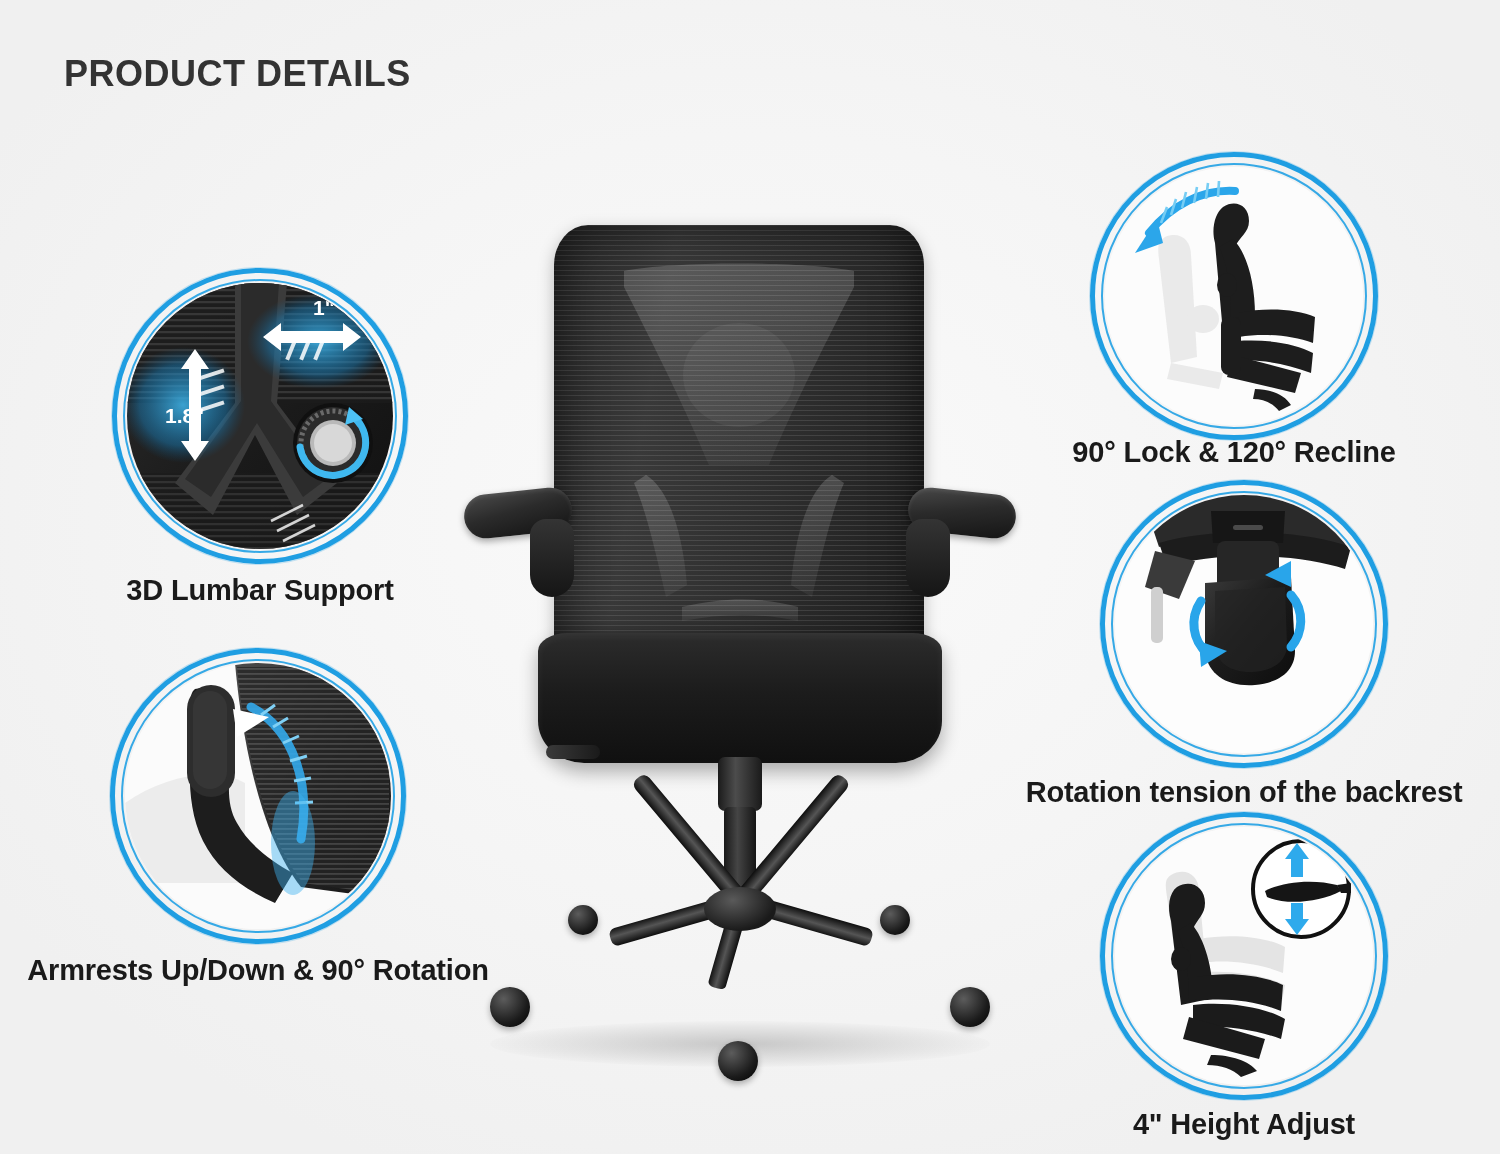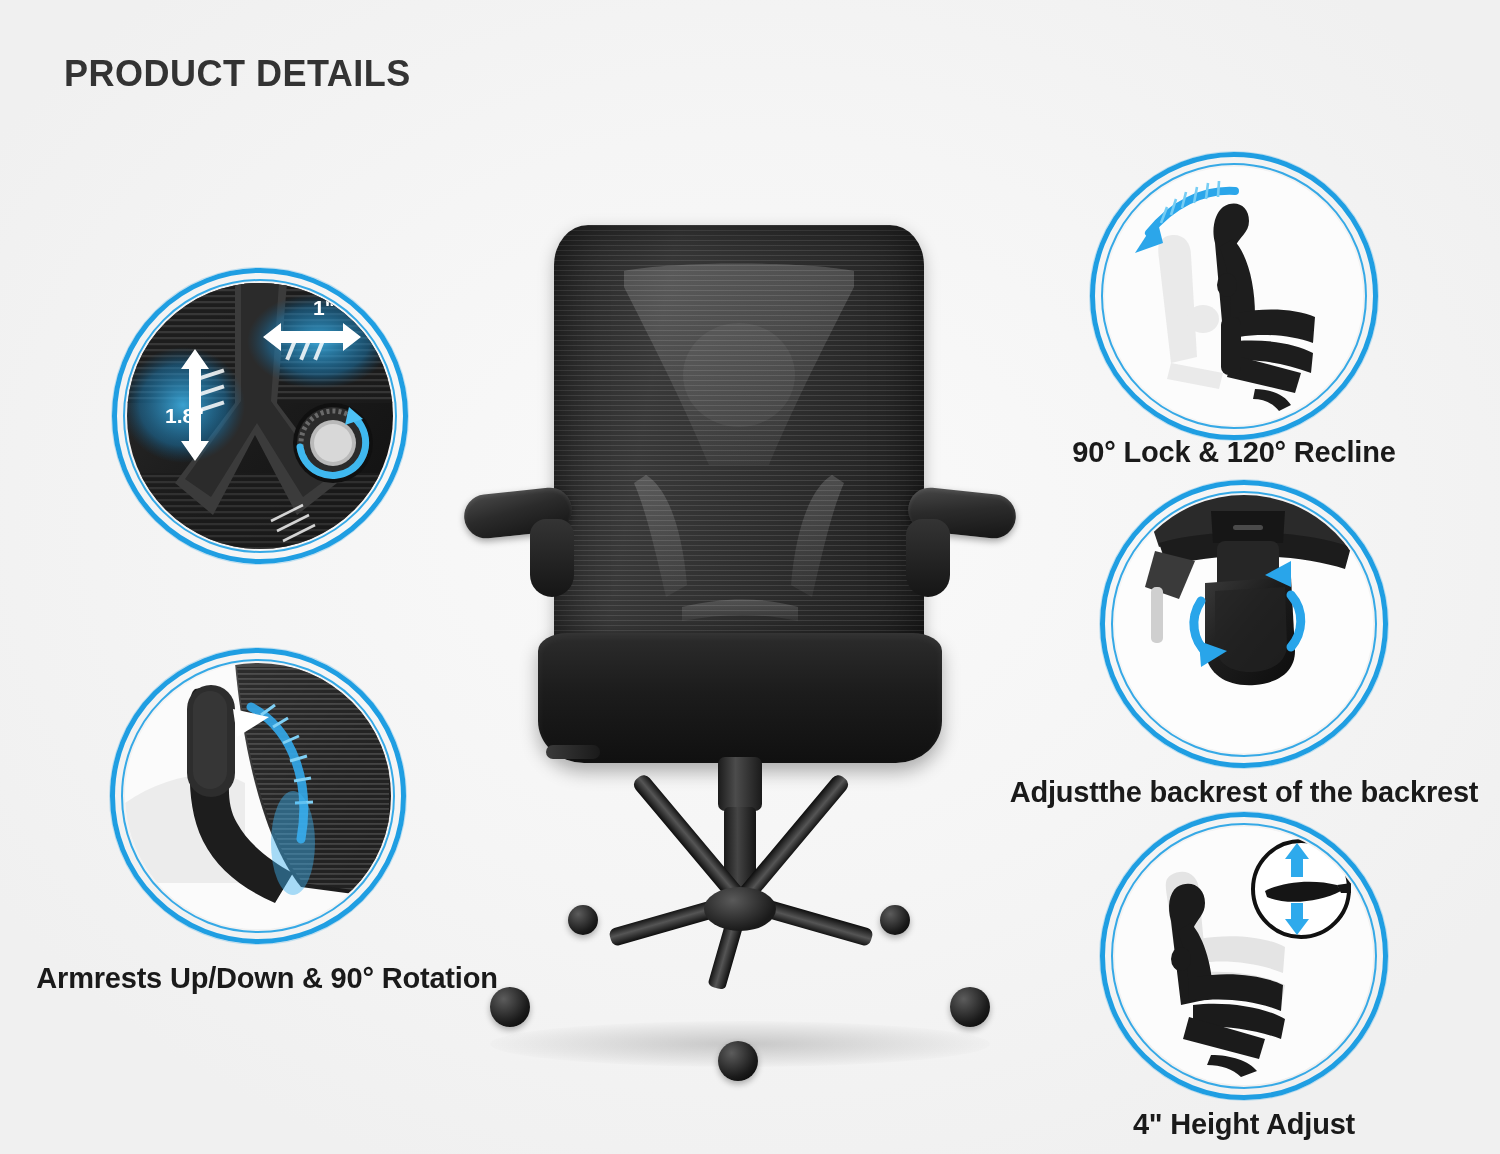--- a/index.html
+++ b/index.html
@@ -79,21 +79,21 @@
     font-weight: 600;
     color: #1a1a1a;
     letter-spacing: -0.2px;
   }
 
   
   #callout-lumbar   { left: 112px;  top: 268px; width: 296px; }
   #callout-lumbar   .caption { top: 306px; }
 
   #callout-armrests { left: 110px;  top: 648px; width: 296px; }
-  #callout-armrests .caption { top: 314px; margin-left: 9px; }
+  #callout-armrests .caption { top: 306px; }
 
   #callout-recline  { left: 1090px; top: 152px; width: 288px; }
   #callout-recline  .caption { top: 284px; }
 
   #callout-tension  { left: 1100px; top: 480px; width: 288px; }
   #callout-tension  .caption { top: 296px; }
 
   #callout-height   { left: 1100px; top: 812px; width: 288px; }
   #callout-height   .caption { top: 296px; }
 
@@ -364,20 +364,21 @@
               <line x1="144" y1="238" x2="176" y2="222"></line>
               <line x1="150" y1="248" x2="182" y2="232"></line>
               <line x1="156" y1="258" x2="188" y2="242"></line>
             </g>
           </svg>
         </div>
       </div>
       <div class="ring-outer"></div>
       <div class="ring-inner"></div>
     </div>
+    <div class="caption">3D Lumbar Support</div>
   </div>
 
   <div class="callout" id="callout-armrests">
     <div class="circle-wrap">
       <div class="photo">
         <div class="art">
           <svg viewBox="0 0 266 266">
             <defs>
               <linearGradient id="meshBack2" x1="0" y1="0" x2="1" y2="1">
                 <stop offset="0%" stop-color="#4a4a4a"></stop>
@@ -498,21 +499,21 @@
             <path d="M176 100 C190 116 188 138 176 152" fill="none" stroke="#29a5ea" stroke-width="9" stroke-linecap="round"></path>
             <path d="M176 92 L150 80 L176 66 Z" fill="#29a5ea"></path>
 
             <rect x="36" y="92" width="12" height="56" rx="5" fill="#cfcfcf"></rect>
           </svg>
         </div>
       </div>
       <div class="ring-outer"></div>
       <div class="ring-inner"></div>
     </div>
-    <div class="caption">Adjustthe backrest of the backrest</div>
+    <div class="caption">Rotation tension of the backrest</div>
   </div>
 
   <div class="callout" id="callout-height">
     <div class="circle-wrap">
       <div class="photo">
         <div class="art">
           <svg viewBox="0 0 258 258">
             <rect width="258" height="258" fill="#fcfcfc"></rect>
 
             <g fill="#e4e4e4">

